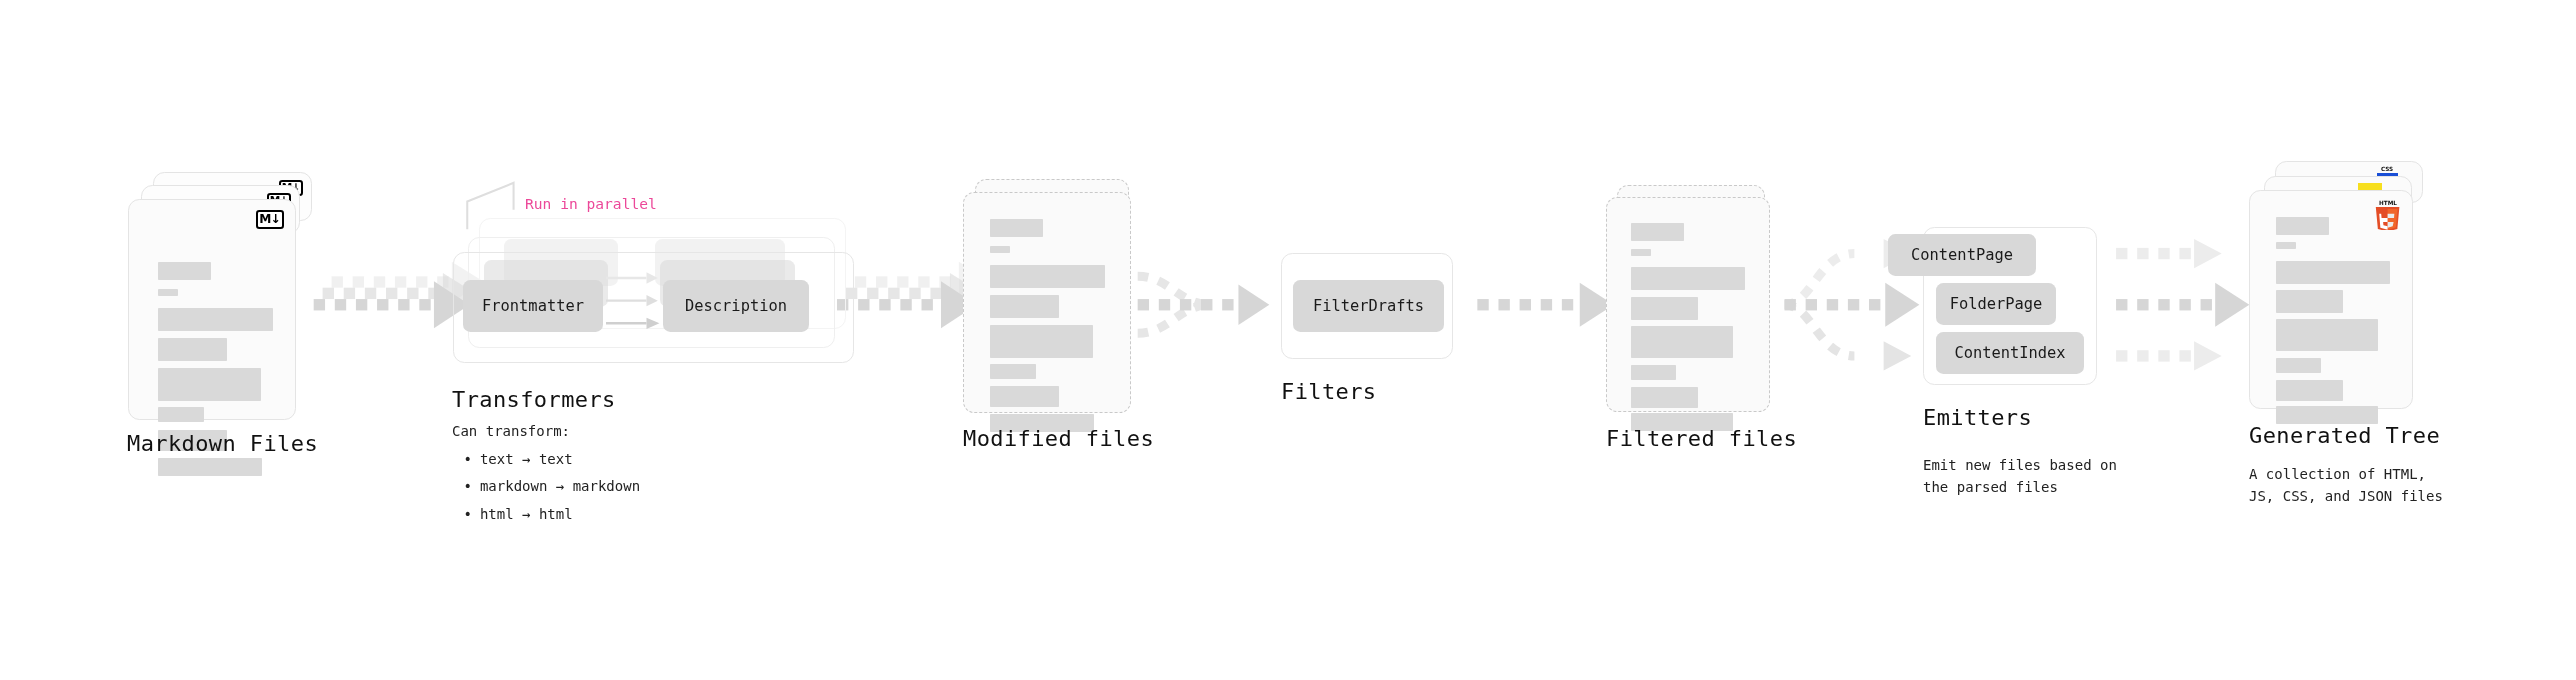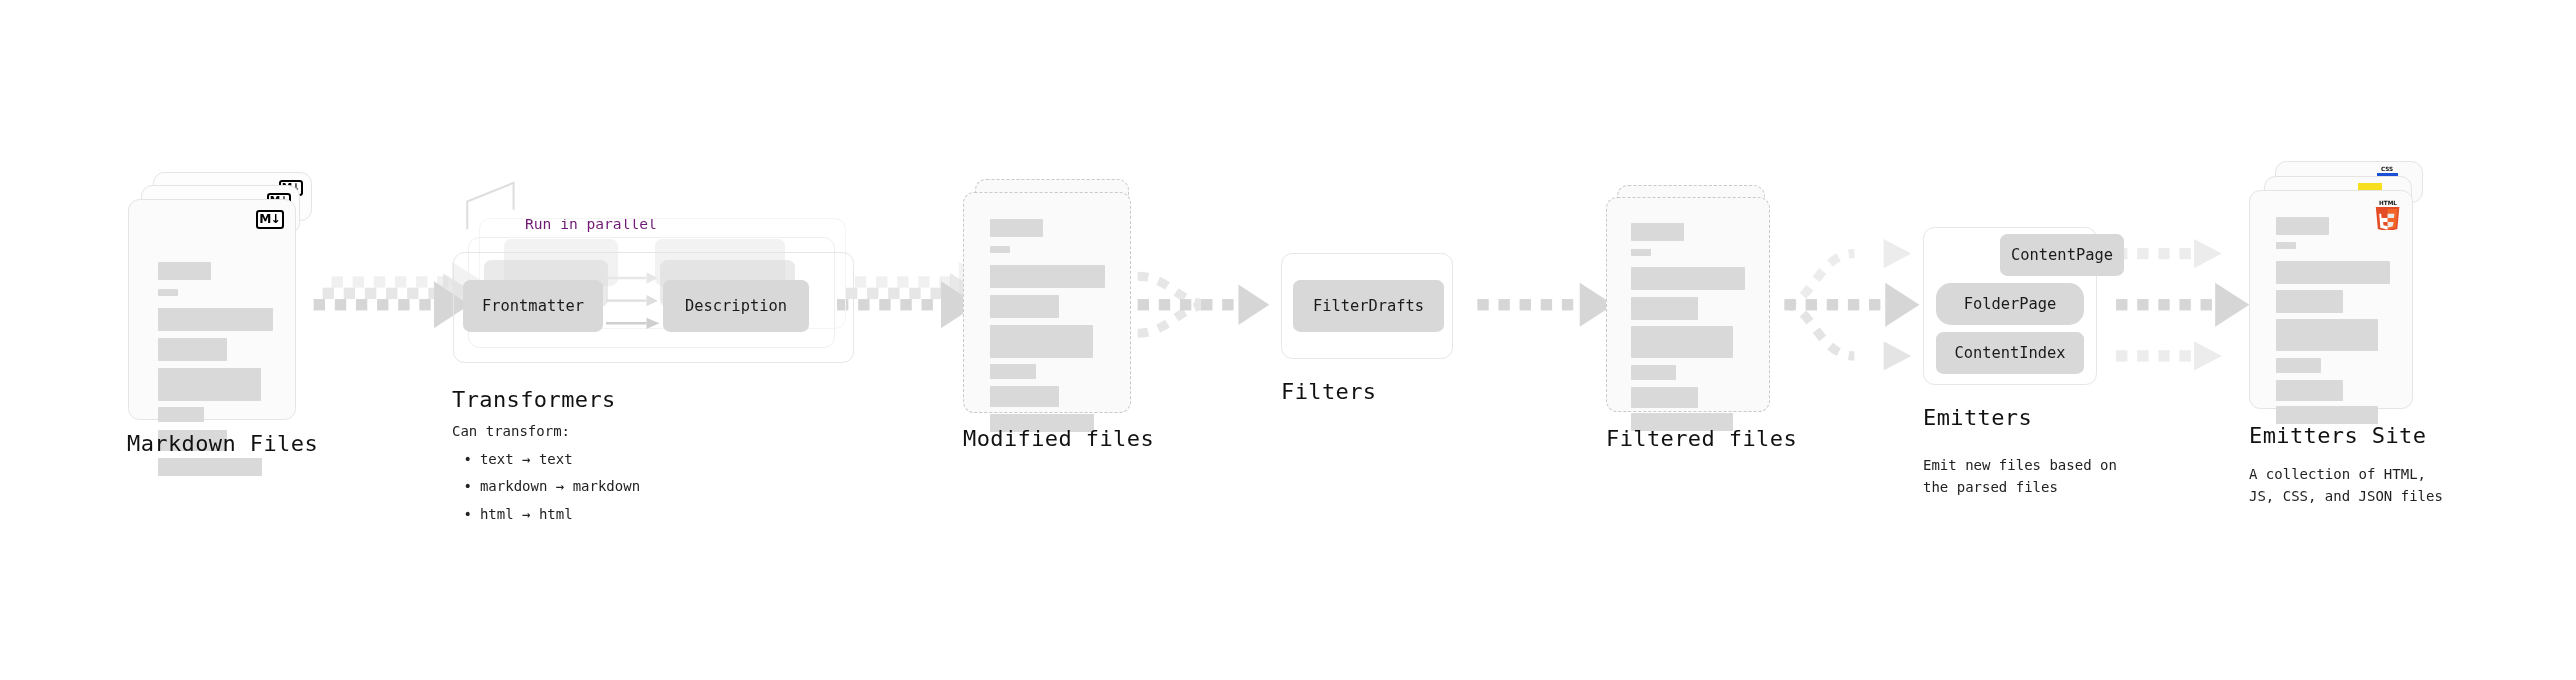--- a/index.html
+++ b/index.html
@@ -119,23 +119,22 @@
   .sub {
     position: absolute;
     font-size: 14px;
     color: #222;
     line-height: 1.55;
     white-space: pre-line;
   }
   .parallel-label {
     position: absolute;
     font-size: 14.6px;
-    color: #701a75;
+    color: #ec4899;
     white-space: nowrap;
-    margin-top: 20px;
   }
   .bullets { position: absolute; font-size: 14px; color: #222; line-height: 1.55; }
   .bullets .hdr { margin: 0 0 1.6px 0; }
   .bullets ul { list-style: none; margin: 0; padding: 0 0 0 11.4px; }
   .bullets li { white-space: nowrap; margin-top: 6px; }
   .bullets li:before { content: "\2022"; margin-right: 8.1px; }
 
   svg { display: block; }
   .arrowlayer { position: absolute; left: 0; top: 0; pointer-events: none; }
 </style>
@@ -381,24 +380,24 @@
       <div class="skel" style="left:24.4px; top:99px; width:67px; height:23px;"></div>
       <div class="skel" style="left:24.4px; top:128px; width:102px; height:32px;"></div>
       <div class="skel" style="left:24.4px; top:167px; width:45px; height:14.6px;"></div>
       <div class="skel" style="left:24.4px; top:189px; width:67px; height:21px;"></div>
       <div class="skel" style="left:24.4px; top:215px; width:102px; height:18px;"></div>
     </div>
   </div>
   <div class="title" style="left:1606px; top:426px;">Filtered files</div>
 
   <div class="roundbox" style="left:1923px; top:227px; width:174px; height:158px;"></div>
-  <div class="pill" style="left:2000px; top:234px; width:124px; height:42px;">
+  <div class="pill" style="left:1888px; top:234px; width:148px; height:42px;">
     <span>ContentPage</span>
   </div>
-  <div class="pill" style="left:1936px; top:283px; width:148px; height:42px;border-radius:15px;">
+  <div class="pill" style="left:1936px; top:283px; width:120px; height:42px;">
     <span>FolderPage</span>
   </div>
   <div class="pill" style="left:1936px; top:332px; width:148px; height:42px;">
     <span>ContentIndex</span>
   </div>
   <div class="title" style="left:1923px; top:405px;">Emitters</div>
   <div class="sub" style="left:1923px; top:455px;">Emit new files based on
 the parsed files</div>
 
   <div class="cardstack">
@@ -422,18 +421,18 @@
       <div class="skel" style="left:26px; top:26px; width:53px; height:18px;"></div>
       <div class="skel" style="left:26px; top:51px; width:19.5px; height:7.3px;"></div>
       <div class="skel" style="left:26px; top:70px; width:114px; height:23px;"></div>
       <div class="skel" style="left:26px; top:99px; width:67px; height:23px;"></div>
       <div class="skel" style="left:26px; top:128px; width:102px; height:32px;"></div>
       <div class="skel" style="left:26px; top:167px; width:45px; height:14.6px;"></div>
       <div class="skel" style="left:26px; top:189px; width:67px; height:21px;"></div>
       <div class="skel" style="left:26px; top:215px; width:102px; height:18px;"></div>
     </div>
   </div>
-  <div class="title" style="left:2249px; top:423px;">Emitters Site</div>
+  <div class="title" style="left:2249px; top:423px;">Generated Tree</div>
   <div class="sub" style="left:2249px; top:464px;">A collection of HTML,
 JS, CSS, and JSON files</div>
 
 </div>
 
 
 </body></html>

